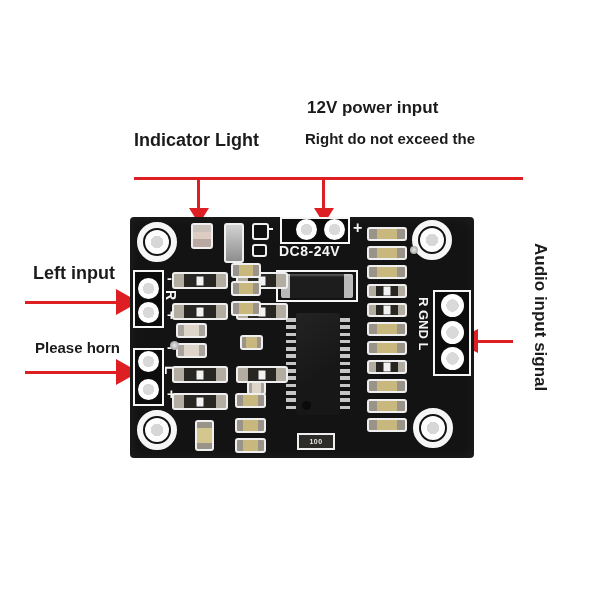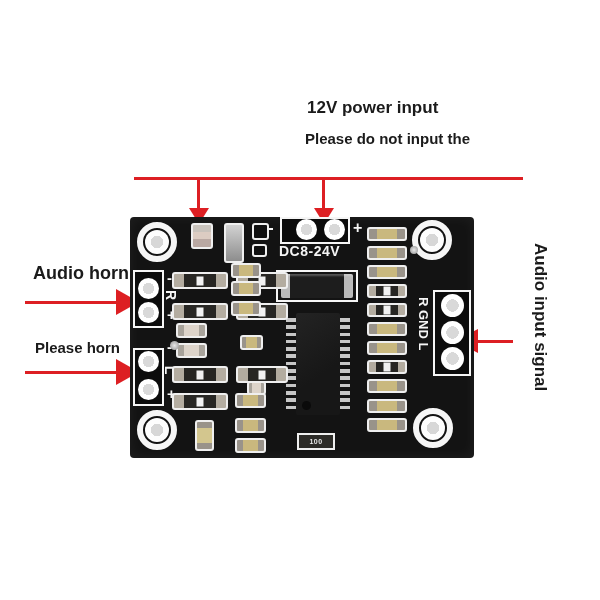--- a/index.html
+++ b/index.html
@@ -79,23 +79,24 @@
     position:absolute; background:#2c2b27; border:2px solid #efefef; box-sizing:border-box;
     display:flex; align-items:center; justify-content:center;
     color:#e8e8e8; font-size:7px; font-weight:bold; letter-spacing:0.5px;
   }
 </style>
 </head>
 <body>
 
 <div class="scene">
 
+  <div class="anno" style="left:134px; top:130px; font-size:18px;">Indicator Light</div>
   <div class="anno" style="left:307px; top:98px; font-size:17px;">12V power input</div>
-  <div class="anno" style="left:305px; top:130px; font-size:15px;">Please do not input the</div>
-  <div class="anno" style="left:33px; top:263px; font-size:18px;">Audio horn</div>
+  <div class="anno" style="left:305px; top:130px; font-size:15px;">Right do not exceed the</div>
+  <div class="anno" style="left:33px; top:263px; font-size:18px;">Left input</div>
   <div class="anno" style="left:35px; top:339px; font-size:15px;">Please horn</div>
   <div class="anno vert" style="left:530px; top:243px; height:190px; font-size:17px;">Audio input signal</div>
 
   <div class="rline" style="left:134px; top:177px; width:389px; height:3px;"></div>
   <div class="rline" style="left:197px; top:177px; width:3px; height:32px;"></div>
   <div class="ah ah-down" style="left:189px; top:208px;"></div>
   <div class="rline" style="left:322px; top:177px; width:3px; height:32px;"></div>
   <div class="ah ah-down" style="left:314px; top:208px;"></div>
 
   <div class="rline" style="left:25px; top:301px; width:94px; height:3px;"></div>

